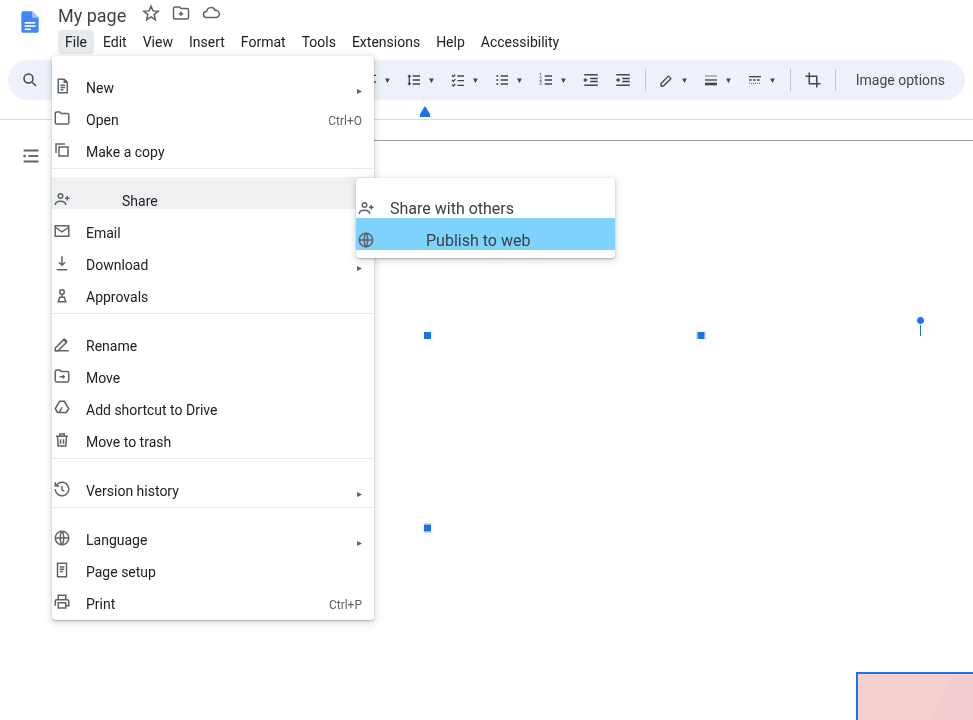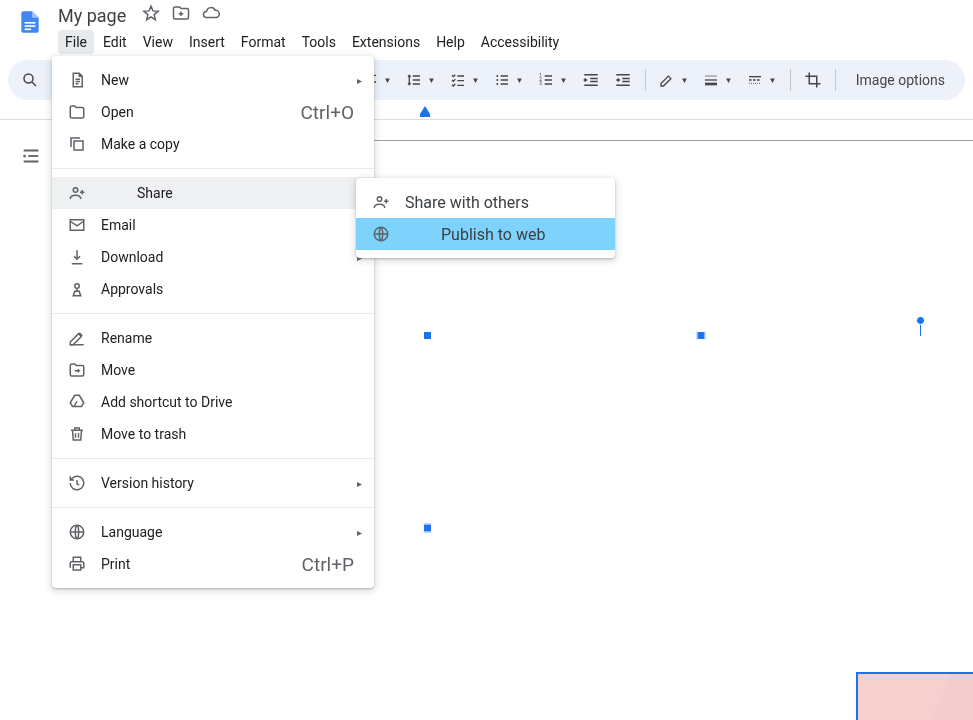--- a/index.html
+++ b/index.html
@@ -48,25 +48,25 @@
     
     .popsicle-bg { width:100%; height:100%; background:#f6d0ce; position:relative; overflow:hidden; }
     .pop { position:absolute; }
     .pop .body { position:absolute; border-radius:14px 14px 10px 10px; }
     .p3 .body{width:60px;height:140px;background:rgba(240,200,210,.55);left:80px;top:-35px;border-radius:30px;transform:rotate(25deg);}
 
     
     .dropdown { position:absolute; top:56px; left:52px; width:322px; background:#fff;
       border-radius:4px; box-shadow:0 2px 6px 2px rgba(60,64,67,.15),0 1px 2px rgba(60,64,67,.3);
       padding:8px 0; z-index:50; font-size:14px; color:#202124; }
-    .dd-item { display:flex; align-items:center; height:32px; padding:0 15px; cursor:pointer; position:relative; }
+    .dd-item { display:flex; align-items:flex-end; height:32px; padding:0 0; cursor:pointer; position:relative; }
     .dd-item:hover, .dd-item.hover { background:#eef0f2;gap:36px; }
     .dd-item .dd-ico { width:20px; height:20px; margin-right:14px; color:#5f6368; display:flex;align-items:center;justify-content:center;}
     .dd-item .dd-arrow { position:absolute; right:12px; color:#5f6368; font-size:10px; }
-    .dd-item .dd-shortcut { position:absolute; right:20px; color:#5f6368; font-size:19px; }
+    .dd-item .dd-shortcut { position:absolute; right:12px; color:#5f6368; font-size:12px; }
     .dd-sep { height:1px; background:#e8eaed; margin:8px 0; }
 
     
     .submenu { position:absolute; top:178px; left:356px; width:259px; background:#fff;
       border-radius:4px; box-shadow:0 2px 6px 2px rgba(60,64,67,.15),0 1px 2px rgba(60,64,67,.3);
       padding:8px 0; z-index:60; }
     .submenu .dd-item.hover { background:#7dd3fc; }
 
     
     svg { fill:currentColor; }
@@ -366,20 +366,29 @@
           <circle cx="12" cy="12" r="9" fill="none" stroke="#5f6368" stroke-width="2"></circle>
           <path fill="none" stroke="#5f6368" stroke-width="2" d="M3 12h18M12 3c3 3 3 15 0 18M12 3c-3 3-3 15 0 18"></path>
         </svg>
       </span>
     <span>Language</span>
     <span class="dd-arrow">▸</span>
   </div>
   <div class="dd-item">
     <span class="dd-ico">
         <svg width="18" height="18" viewBox="0 0 24 24">
+          <rect x="6" y="3" width="12" height="18" fill="none" stroke="#5f6368" stroke-width="2"></rect>
+          <path stroke="#5f6368" stroke-width="2" d="M9 8h6M9 11h6M9 14h4"></path>
+        </svg>
+      </span>
+    <span>Page setup</span>
+  </div>
+  <div class="dd-item">
+    <span class="dd-ico">
+        <svg width="18" height="18" viewBox="0 0 24 24">
           <path fill="none" stroke="#5f6368" stroke-width="2" d="M7 13h10v7H7zM7 9V3h10v6M5 9h14a2 2 0 0 1 2 2v6h-4M3 17V11a2 2 0 0 1 2-2"></path>
         </svg>
       </span>
     <span>Print</span>
     <span class="dd-shortcut">Ctrl+P</span>
   </div>
 </div>
 
 <div class="submenu">
   <div class="dd-item">

